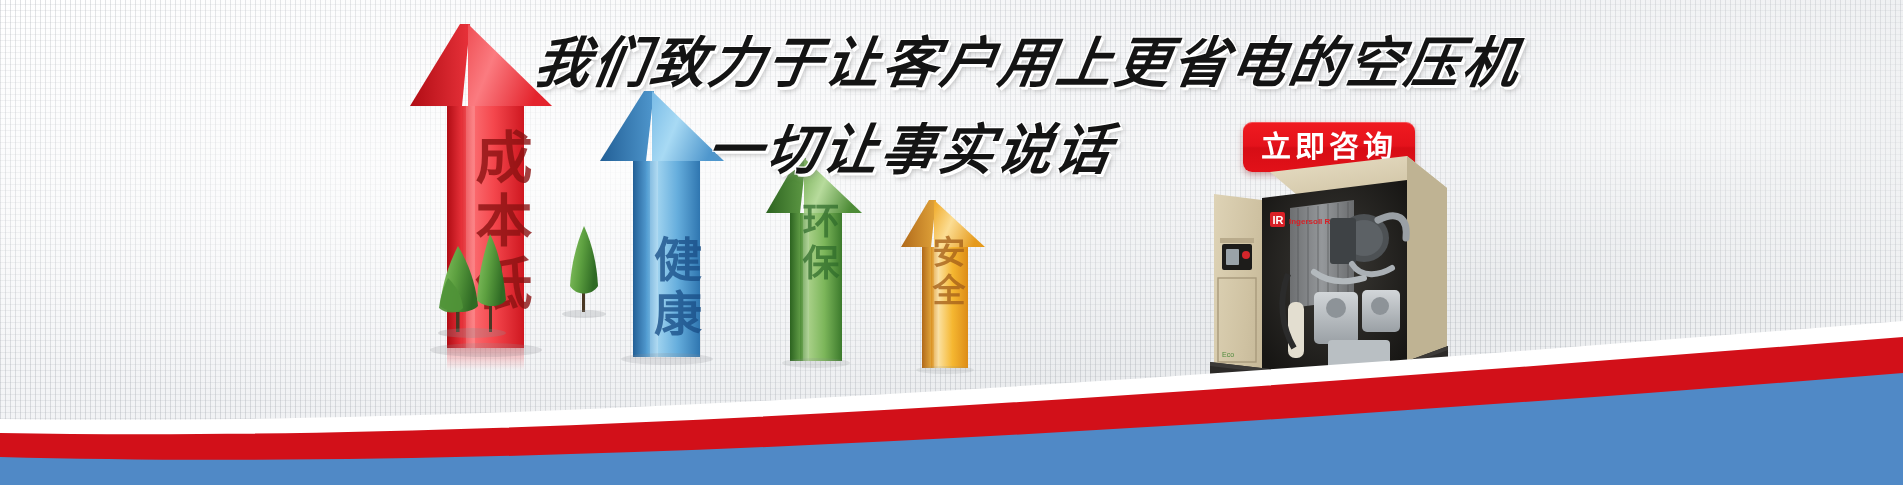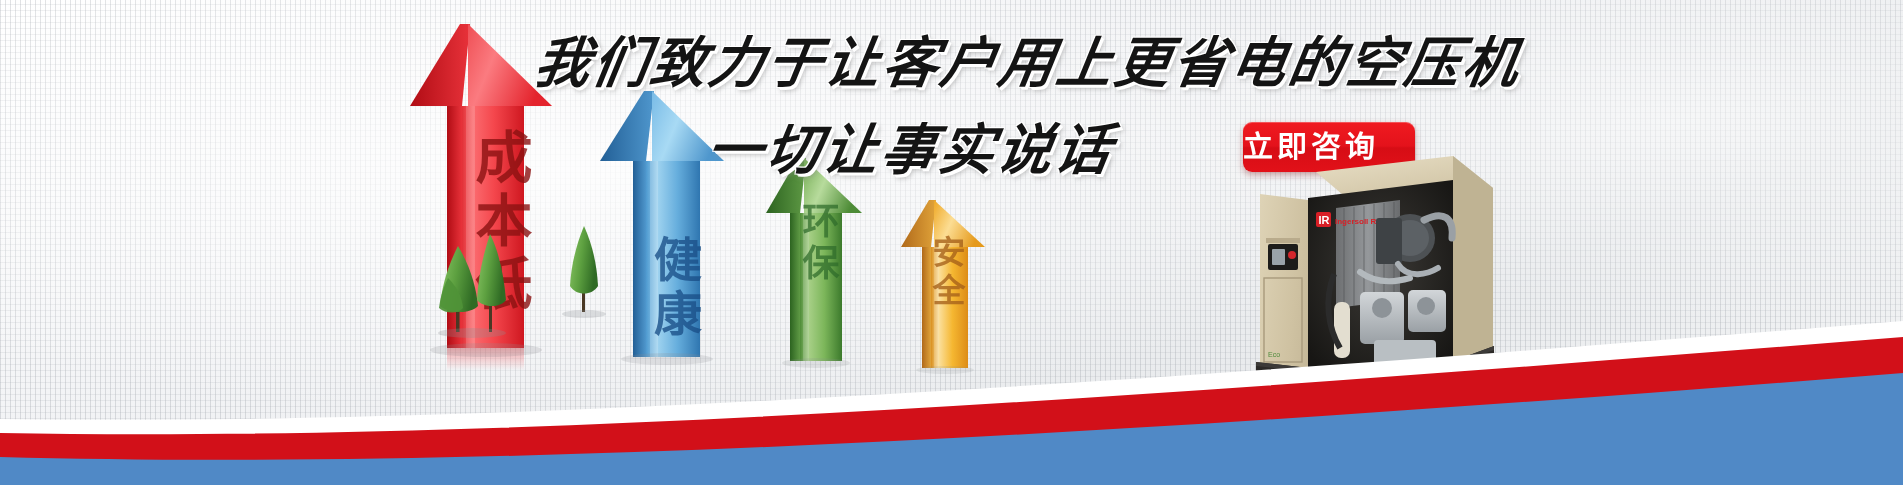--- a/index.html
+++ b/index.html
@@ -131,27 +131,27 @@
     border:none;
     border-radius:9px;
     background:linear-gradient(180deg,#f01a20 0%,#e4121b 48%,#d60d15 52%,#e21119 100%);
     box-shadow:0 3px 7px rgba(120,0,0,.35), inset 0 1px 0 rgba(255,255,255,.25);
     color:#ffffff;
     font-family:"DejaVu Sans","Liberation Sans",sans-serif;
     font-size:30px;
     font-weight:700;
     letter-spacing:4px;
     line-height:50px;
-    text-align:left;
+    text-align:center;
     cursor:pointer;
     padding:0;
   }
 
   
-  .machine{position:absolute;left:1248px;top:152px;width:280px;height:240px;}
+  .machine{position:absolute;left:1202px;top:152px;width:280px;height:240px;}
   .machine svg{display:block;}
 </style>
 </head>
 <body>
 
 <div class="banner">
 
   <div class="bg-texture"></div>
   <div class="bg-vignette"></div>
 

